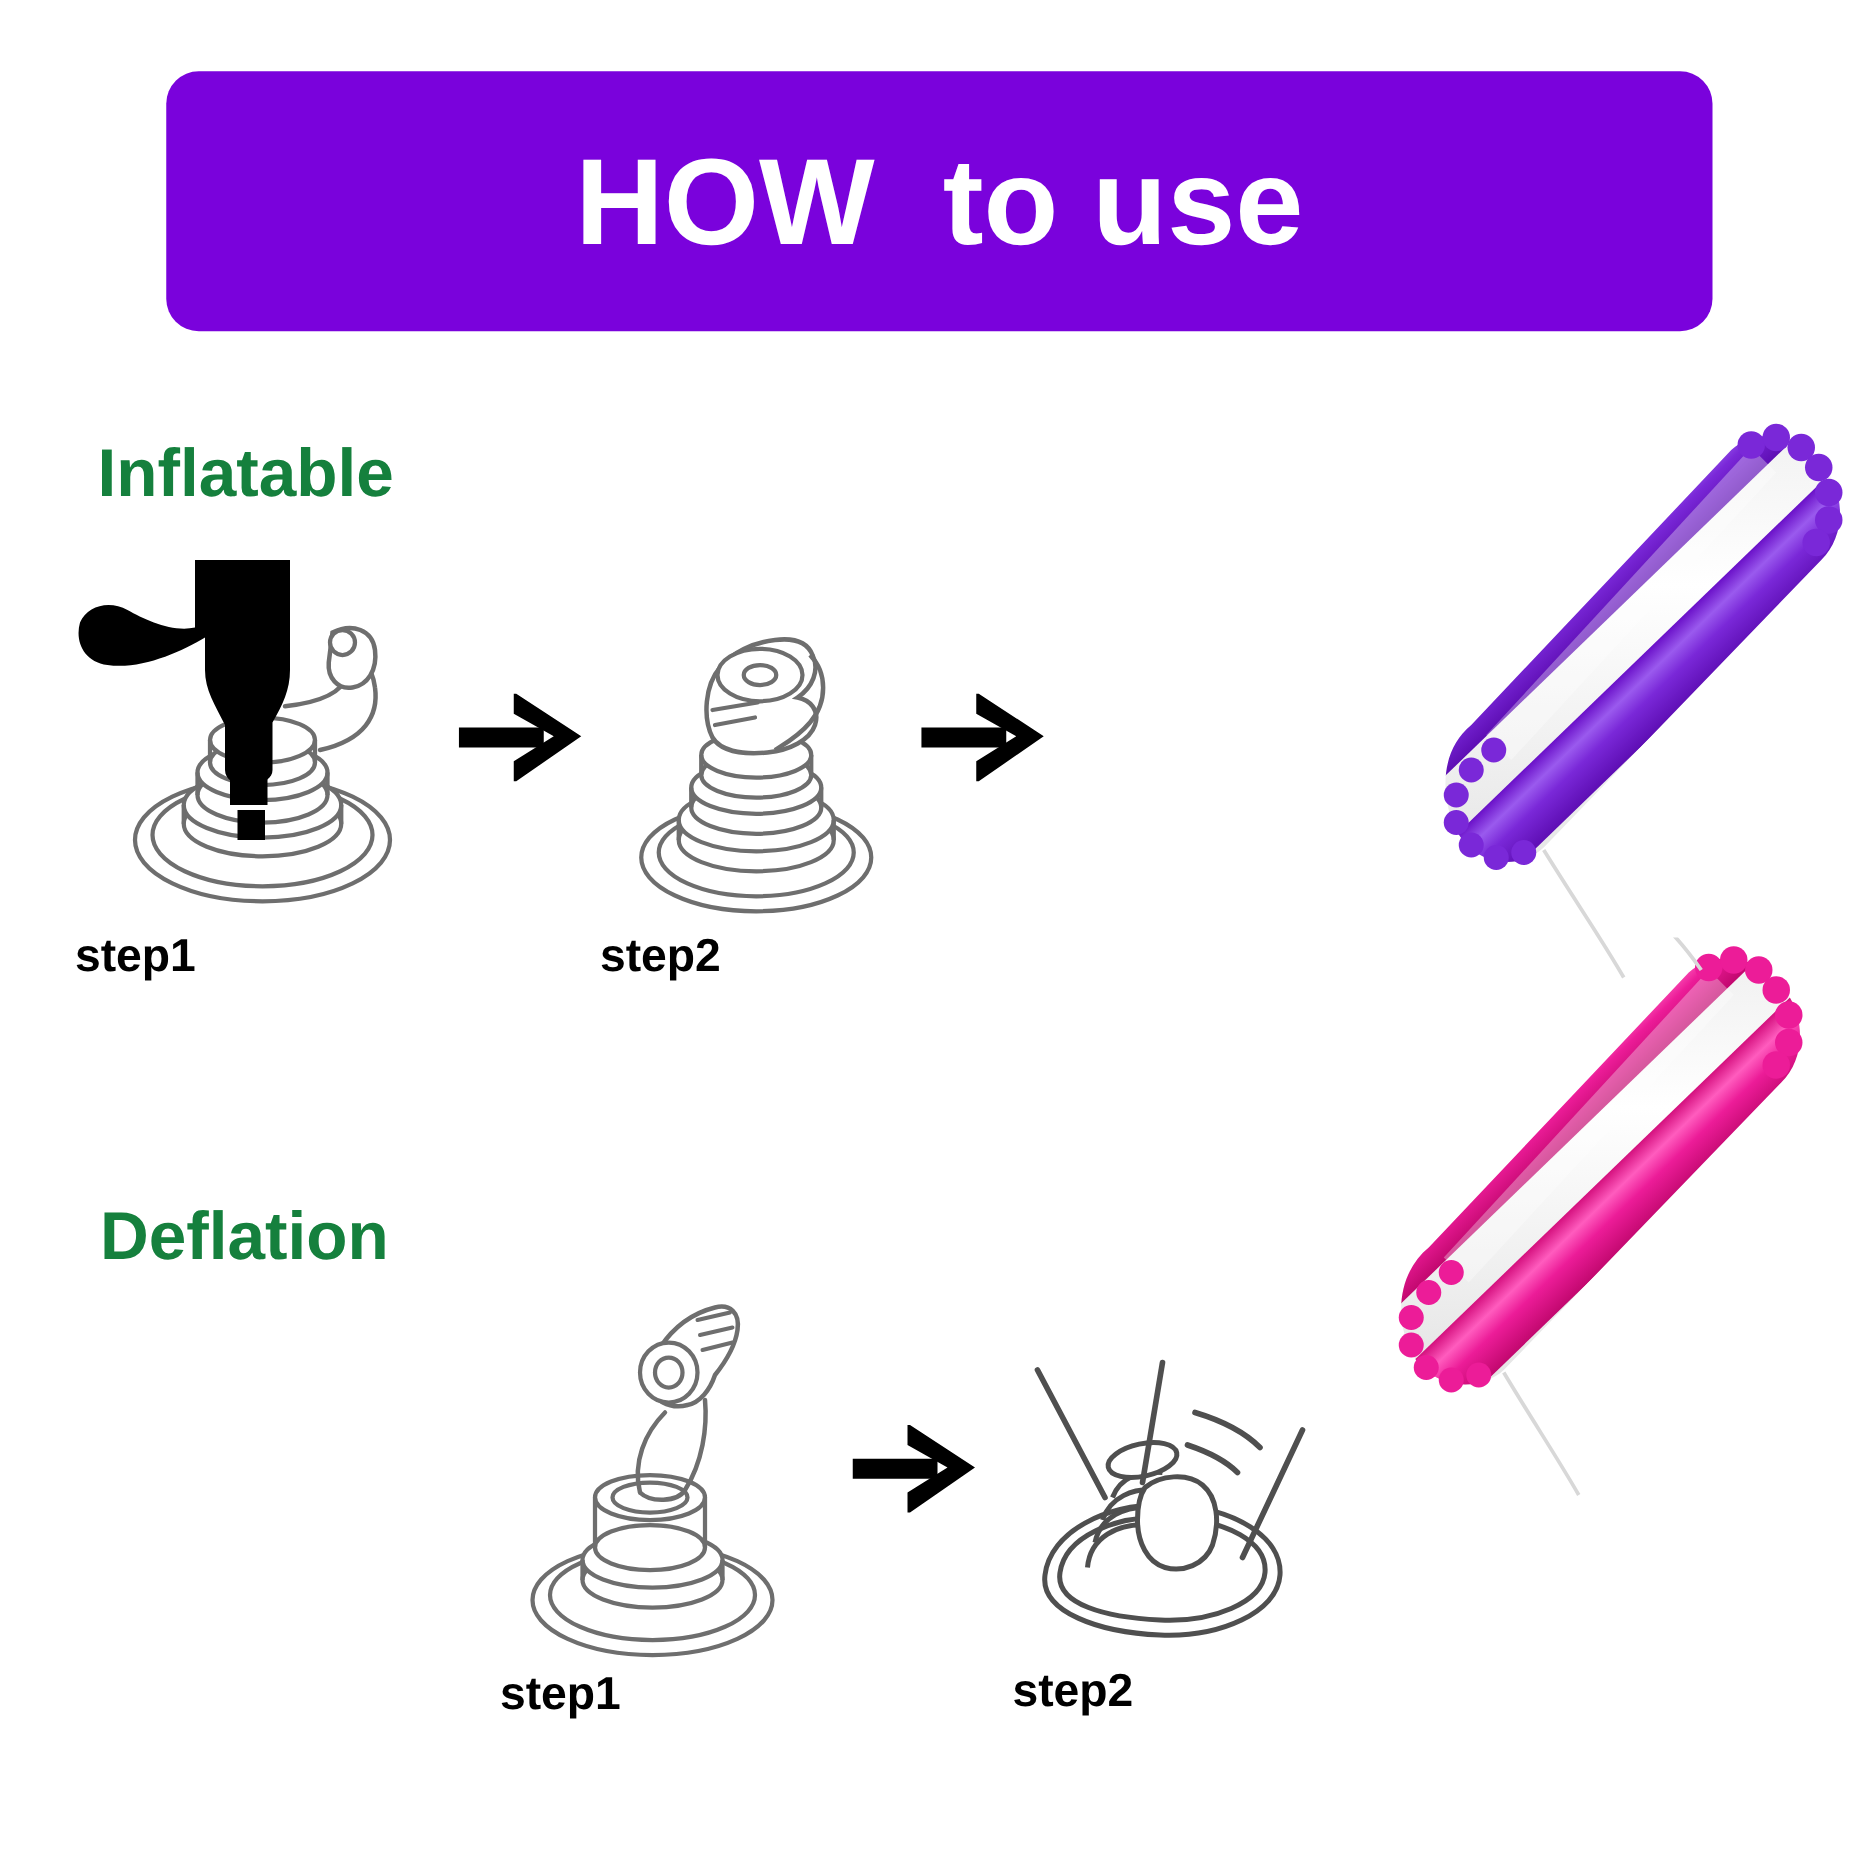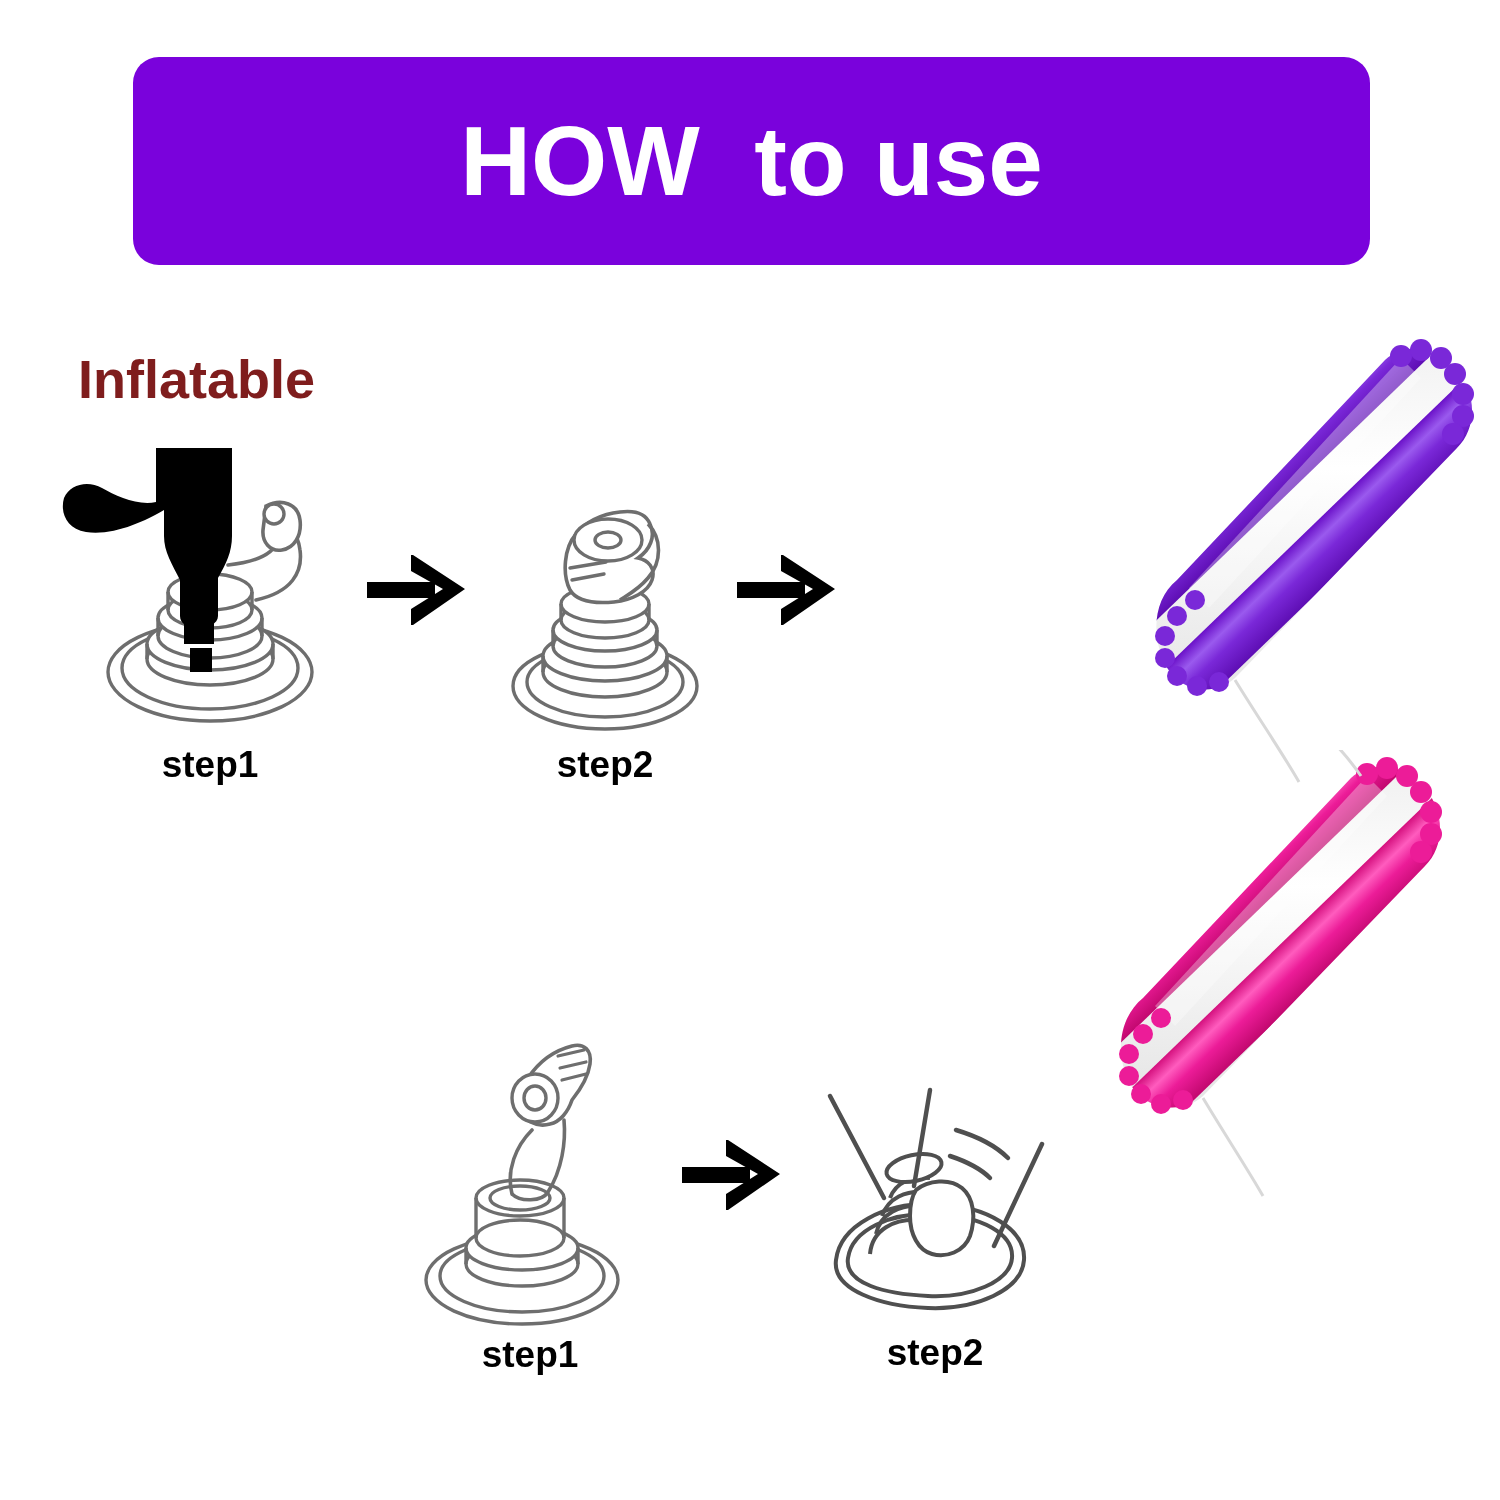--- a/index.html
+++ b/index.html
@@ -40,42 +40,41 @@
     letter-spacing: 0px;
     line-height: 1;
     white-space: pre;
     text-align: center;
     font-family: "Liberation Sans", "DejaVu Sans", sans-serif;
   }
 
   
   .section-heading {
     position: absolute;
-    color: #7f1d1d;
+    color: #15803d;
     font-size: 54px;
     font-weight: 700;
     line-height: 1;
     white-space: nowrap;
   }
   #heading-inflatable { left: 78px; top: 352px; }
   #heading-deflation  { left: 80px; top: 962px; }
 
   
   .step-row {
     position: absolute;
     display: flex;
     align-items: flex-start;
   }
   #inflatable-steps { left: 60px; top: 440px; }
   #deflation-steps  { left: 400px; top: 1020px; }
 
   .step-cell {
     display: flex;
     flex-direction: column;
-    align-items: center;
   }
   .step-art {
     display: block;
   }
   .step-label {
     margin-top: 6px;
     font-size: 37px;
     font-weight: 700;
     color: #000000;
     line-height: 1;
@@ -182,20 +181,21 @@
 
     <div class="arrow-cell" style="width:120px;height:300px;">
       <svg width="106" height="86" viewBox="0 0 106 86">
         <rect x="0" y="35" width="68" height="16" fill="#000000"></rect>
         <path d="M44 8 L46 8 L98 42 L46 78 L44 78 L44 62 L76 42 L44 24 Z" fill="#000000"></path>
       </svg>
     </div>
 
   </div>
 
+  <div class="section-heading" id="heading-deflation">Deflation</div>
 
   <div class="step-row" id="deflation-steps">
 
     <div class="step-cell">
       <svg class="step-art" width="260" height="310" viewBox="0 0 260 310">
 
         <ellipse cx="122" cy="260" rx="96" ry="44" fill="#fff" stroke="#6E6E6E" stroke-width="3.4"></ellipse>
         <ellipse cx="122" cy="256" rx="82" ry="36" fill="#fff" stroke="#6E6E6E" stroke-width="3.4"></ellipse>
 
         <ellipse cx="122" cy="244" rx="56" ry="22" fill="#fff" stroke="#6E6E6E" stroke-width="3.4"></ellipse>

